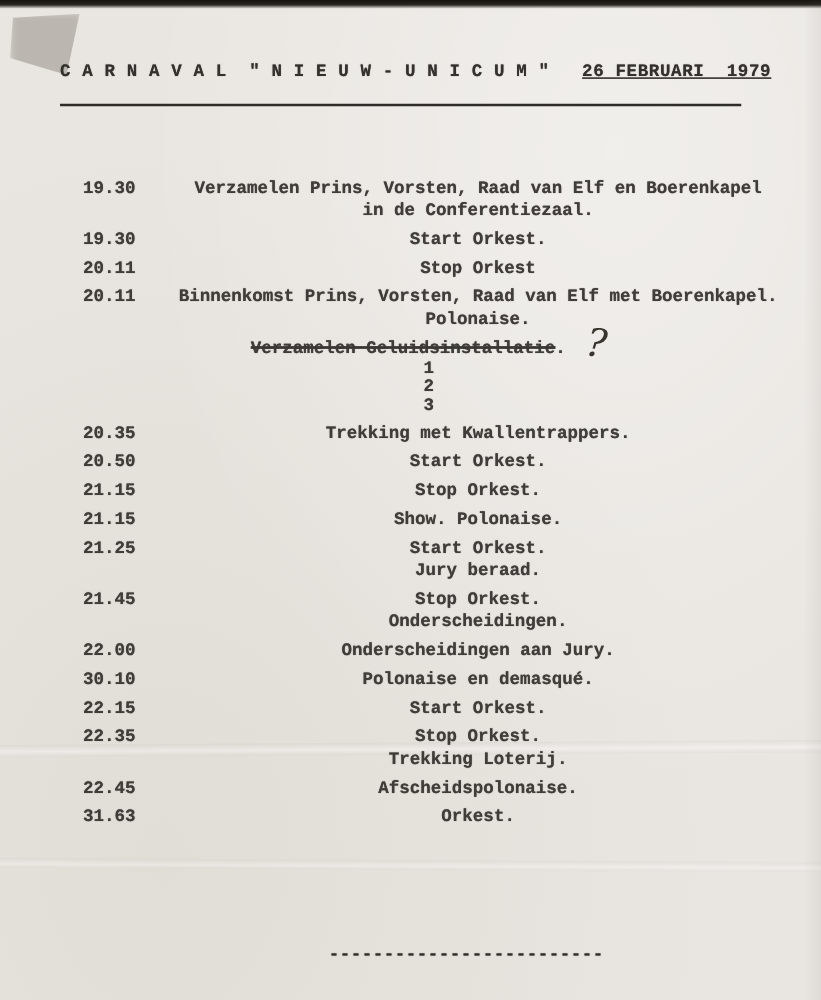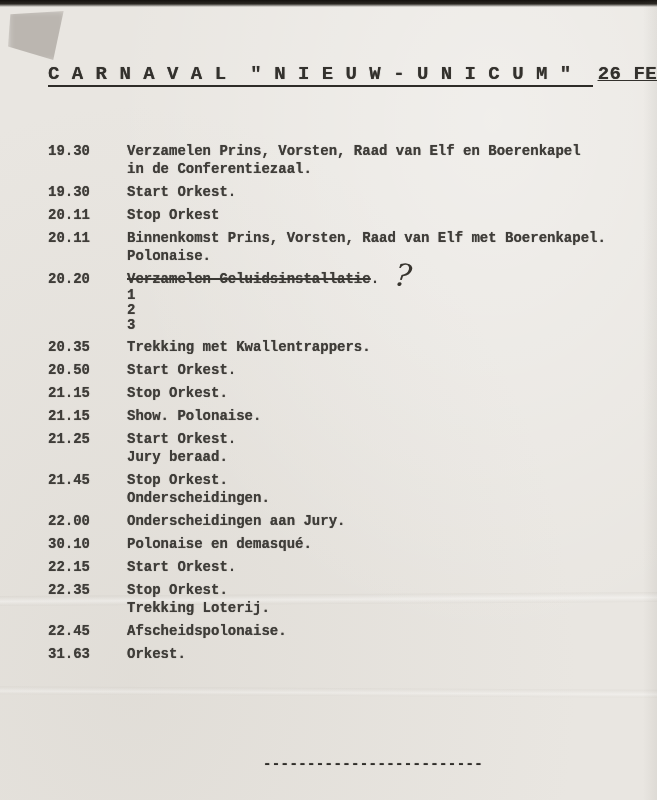--- a/index.html
+++ b/index.html
@@ -38,32 +38,32 @@
   .edge-shade-right {
     position: absolute; right: 0; top: 0; width: 14px; height: 800px;
     background: linear-gradient(to right, rgba(0,0,0,0), rgba(90,85,78,0.08));
   }
 
   
   .ink { text-shadow: 0 0 0.7px rgba(62,59,54,0.85); font-weight: 700; }
 
   
   .doc-header {
-    position: absolute; left: 48px; top: 63px; width: 545px;
+    position: absolute; left: 48px; top: 50px; width: 545px;
     border-bottom: 2px solid #2e2c28;
-    padding-bottom: 0;
-    font-size: 19px; color: #33312d;
+    padding-bottom: 17px;
+    font-size: 14px; color: #33312d;
     display: flex; align-items: baseline;
   }
   .title-main { white-space: pre; letter-spacing: 0.5px; }
   .title-date { white-space: pre; margin-left: 26px; letter-spacing: 0.5px; text-decoration: underline; }
 
   
   .schedule { position: absolute; left: 48px; top: 142px; width: 590px; font-size: 14px; }
-  .row { display: flex; margin-bottom: 5px; }
+  .row { display: flex; margin-bottom: 5px; text-align: center; }
   .time { width: 79px; flex: 0 0 79px; line-height: 18px; }
   .desc { flex: 1; }
   .line { line-height: 18px; white-space: pre; }
   .line.tight { line-height: 15px; }
   .strike { text-decoration: line-through; text-decoration-thickness: 2px; text-decoration-color: #3a3834; }
 
   
   .handnote {
     display: inline-block;
     font-family: "DejaVu Serif", serif;
@@ -126,21 +126,20 @@
 
   <div class="row">
     <span class="time">20.11</span>
     <div class="desc">
       <div class="line">Binnenkomst Prins, Vorsten, Raad van Elf met Boerenkapel.</div>
       <div class="line">Polonaise.</div>
     </div>
   </div>
 
   <div class="row">
-    <span class="time">20.20</span>
     <div class="desc">
       <div class="line"><span class="strike">Verzamelen Geluidsinstallatie</span><span>.</span><span class="handnote">?</span></div>
       <div class="line tight">1</div>
       <div class="line tight">2</div>
       <div class="line tight">3</div>
     </div>
   </div>
 
   <div class="row">
     <span class="time">20.35</span>

